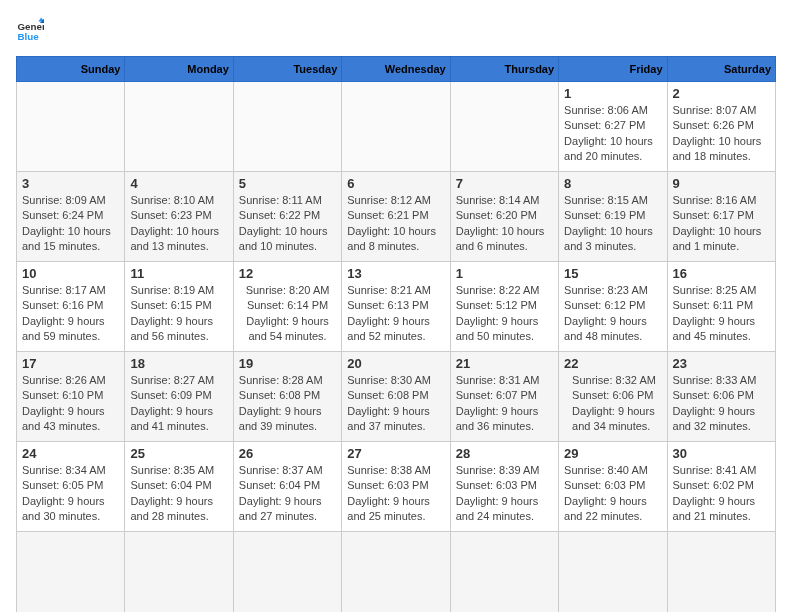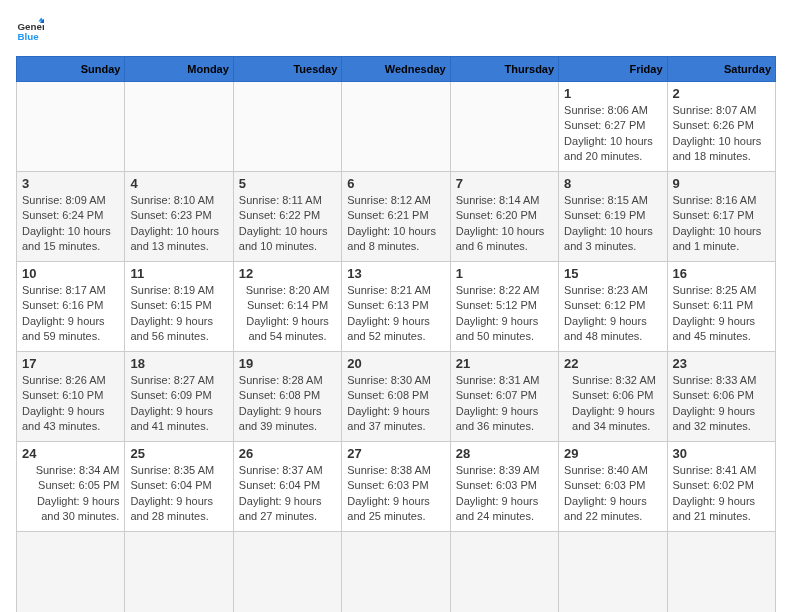--- a/index.html
+++ b/index.html
@@ -260,21 +260,21 @@
         <td>
           <span class="day-num">23</span>
           <div class="day-info" style="white-space: pre-line;">Sunrise: 8:33 AM
 Sunset: 6:06 PM
 Daylight: 9 hours and 32 minutes.</div>
         </td>
       </tr>
       <tr>
         <td>
           <span class="day-num">24</span>
-          <div class="day-info" style="white-space: pre-line; text-align: right;">Sunrise: 8:34 AM
+          <div class="day-info" style="white-space: pre-line;">Sunrise: 8:34 AM
 Sunset: 6:05 PM
 Daylight: 9 hours and 30 minutes.</div>
         </td>
         <td>
           <span class="day-num">25</span>
           <div class="day-info" style="white-space: pre-line;">Sunrise: 8:35 AM
 Sunset: 6:04 PM
 Daylight: 9 hours and 28 minutes.</div>
         </td>
         <td>

